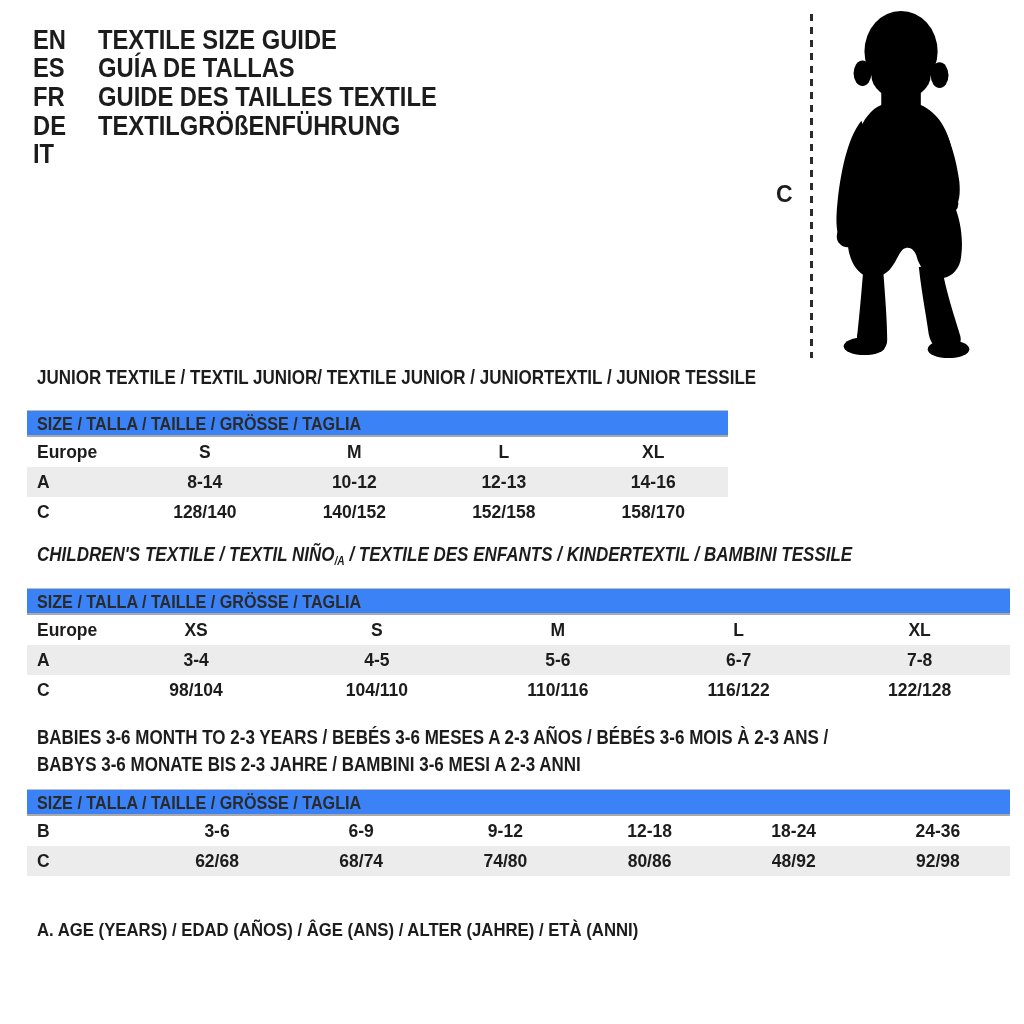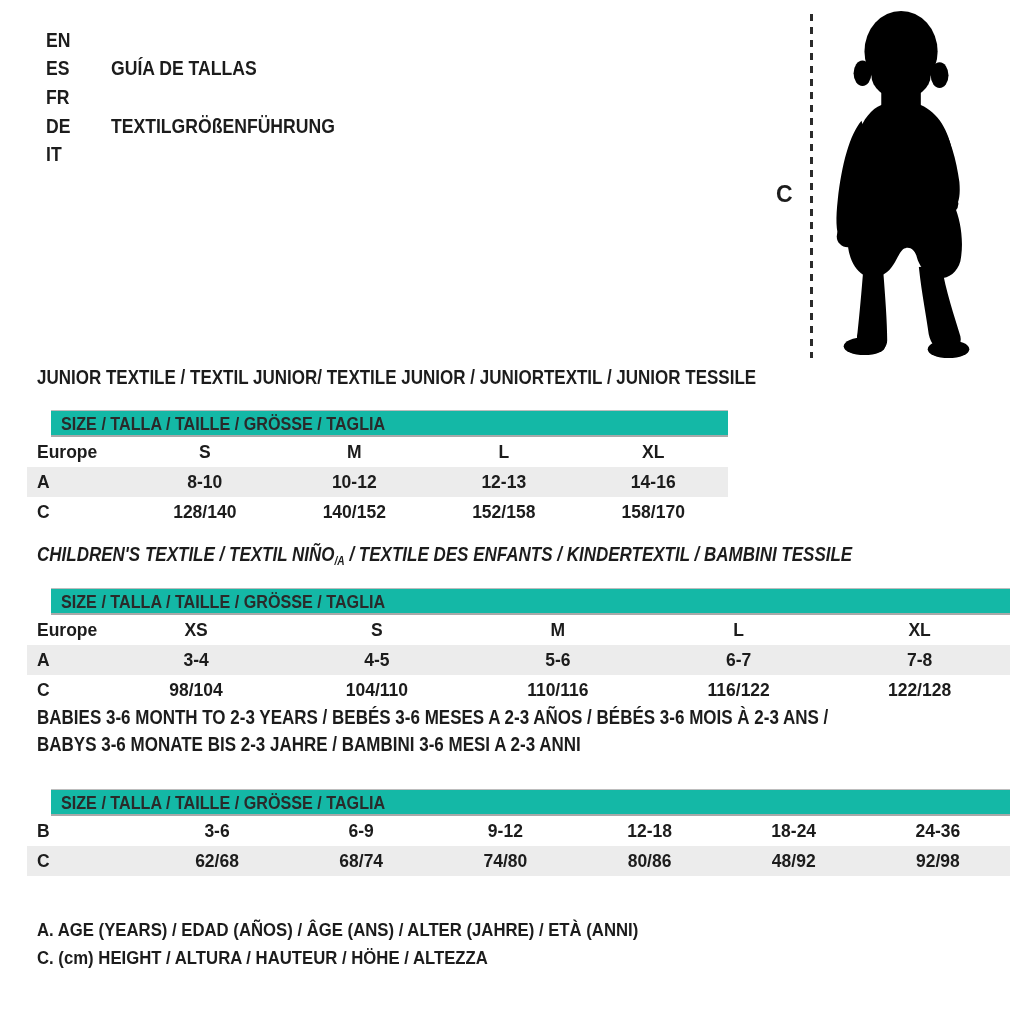--- a/index.html
+++ b/index.html
@@ -8,43 +8,43 @@
     position:relative;
     background:#ffffff;
     color:#1c1c1c;
     font-family:"Liberation Sans", sans-serif;
     font-weight:bold;
     overflow:hidden;
   }
   .cond { display:inline-block; transform:scaleX(0.85); transform-origin:0 50%; white-space:nowrap; }
 
   
-  .lang-list { position:absolute; left:46px; top:26px; font-size:20px; }
+  .lang-list { position:absolute; left:33px; top:26px; font-size:27px; }
   .lang-row { display:flex; height:28.6px; align-items:center; }
   .lang-code { width:65px; }
   .lang-code .cond, .lang-label .cond { transform:scaleX(0.88); }
 
   
   .measure-line {
     position:absolute; left:810px; top:14px; width:3px; height:344px;
     background:repeating-linear-gradient(to bottom, #2b2b2b 0 7px, transparent 7px 13px);
   }
   .measure-label { position:absolute; left:776px; top:181px; font-size:23px; }
   .baby-figure { position:absolute; left:824px; top:6px; width:162px; height:356px; }
 
   
   .sec-heading { position:absolute; left:37px; font-size:20px; white-space:nowrap; }
   .sub { font-size:0.6em; position:relative; top:4px; }
 
   
   .tbl-wrap { position:absolute; left:27px; }
   .size-bar {
-    height:27px; line-height:26px; background:#14b8a6;
+    height:27px; line-height:26px; background:#3b82f6;
     border-top:1px solid #bdbdbd; border-bottom:2px solid #a9a9a9;
-    padding-left:10px; font-size:19px; color:#2a2a2a;margin-left:24px;
+    padding-left:10px; font-size:19px; color:#2a2a2a;
   }
   table { width:100%; border-collapse:collapse; table-layout:fixed; }
   td { height:30px; font-size:17.5px; text-align:center; font-weight:bold; }
   td.rowlabel { text-align:left; padding-left:10px; }
   tr.shaded { background:#ececec; }
   .w-junior { width:701px; }
   .w-wide { width:983px; }
   .junior-tbl td.rowlabel { width:14.7%; }
   .children-tbl td.rowlabel { width:8%; }
   .babies-tbl td.rowlabel { width:12%; }
@@ -53,27 +53,29 @@
   .footnotes { position:absolute; left:37px; top:916px; font-size:19px;text-decoration:underline; }
   .footnote { height:28px; line-height:28px; }
   .footnotes .cond { transform:scaleX(0.88); }
 </style>
 </head>
 <body>
 
 <div class="lang-list">
   <div class="lang-row">
     <span class="lang-code"><span class="cond">EN</span></span>
+    <span class="lang-label"><span class="cond">TEXTILE SIZE GUIDE</span></span>
   </div>
   <div class="lang-row">
     <span class="lang-code"><span class="cond">ES</span></span>
     <span class="lang-label"><span class="cond">GUÍA DE TALLAS</span></span>
   </div>
   <div class="lang-row">
     <span class="lang-code"><span class="cond">FR</span></span>
+    <span class="lang-label"><span class="cond">GUIDE DES TAILLES TEXTILE</span></span>
   </div>
   <div class="lang-row">
     <span class="lang-code"><span class="cond">DE</span></span>
     <span class="lang-label"><span class="cond">TEXTILGRÖßENFÜHRUNG</span></span>
   </div>
   <div class="lang-row">
     <span class="lang-code"><span class="cond">IT</span></span>
   </div>
 </div>
 
@@ -118,21 +120,21 @@
     <tbody>
         <tr>
       <td class="rowlabel">Europe</td>
       <td>S</td>
       <td>M</td>
       <td>L</td>
       <td>XL</td>
     </tr>
     <tr class="shaded">
       <td class="rowlabel">A</td>
-      <td>8-10</td>
+      <td>8-14</td>
       <td>10-12</td>
       <td>12-13</td>
       <td>14-16</td>
     </tr>
     <tr>
       <td class="rowlabel">C</td>
       <td>128/140</td>
       <td>140/152</td>
       <td>152/158</td>
       <td>158/170</td>
@@ -171,21 +173,21 @@
       <td>98/104</td>
       <td>104/110</td>
       <td>110/116</td>
       <td>116/122</td>
       <td>122/128</td>
     </tr>
   </tbody>
     </table>
 </div>
 
-<div class="sec-heading" style="top:704px; line-height:27px;">
+<div class="sec-heading" style="top:724px; line-height:27px;">
   <span class="cond">BABIES 3-6 MONTH TO 2-3 YEARS / BEBÉS 3-6 MESES A 2-3 AÑOS / BÉBÉS 3-6 MOIS À 2-3 ANS /</span><br>
   <span class="cond">BABYS 3-6 MONATE BIS 2-3 JAHRE / BAMBINI 3-6 MESI A 2-3 ANNI</span>
 </div>
 <div class="tbl-wrap w-wide" style="top:789px;">
   <div class="size-bar">
     <span class="cond">SIZE / TALLA / TAILLE / GRÖSSE / TAGLIA</span>
   </div>
   <table class="babies-tbl">
     <tbody>
         <tr>
@@ -205,14 +207,13 @@
       <td>80/86</td>
       <td>48/92</td>
       <td>92/98</td>
     </tr>
   </tbody>
     </table>
 </div>
 
 <div class="footnotes">
   <div class="footnote"><span class="cond">A. AGE (YEARS) / EDAD (AÑOS) / ÂGE (ANS) / ALTER (JAHRE) / ETÀ (ANNI)</span></div>
-  <div class="footnote"><span class="cond">C. (cm) HEIGHT / ALTURA / HAUTEUR / HÖHE / ALTEZZA</span></div>
 </div>
 
 </body></html>

